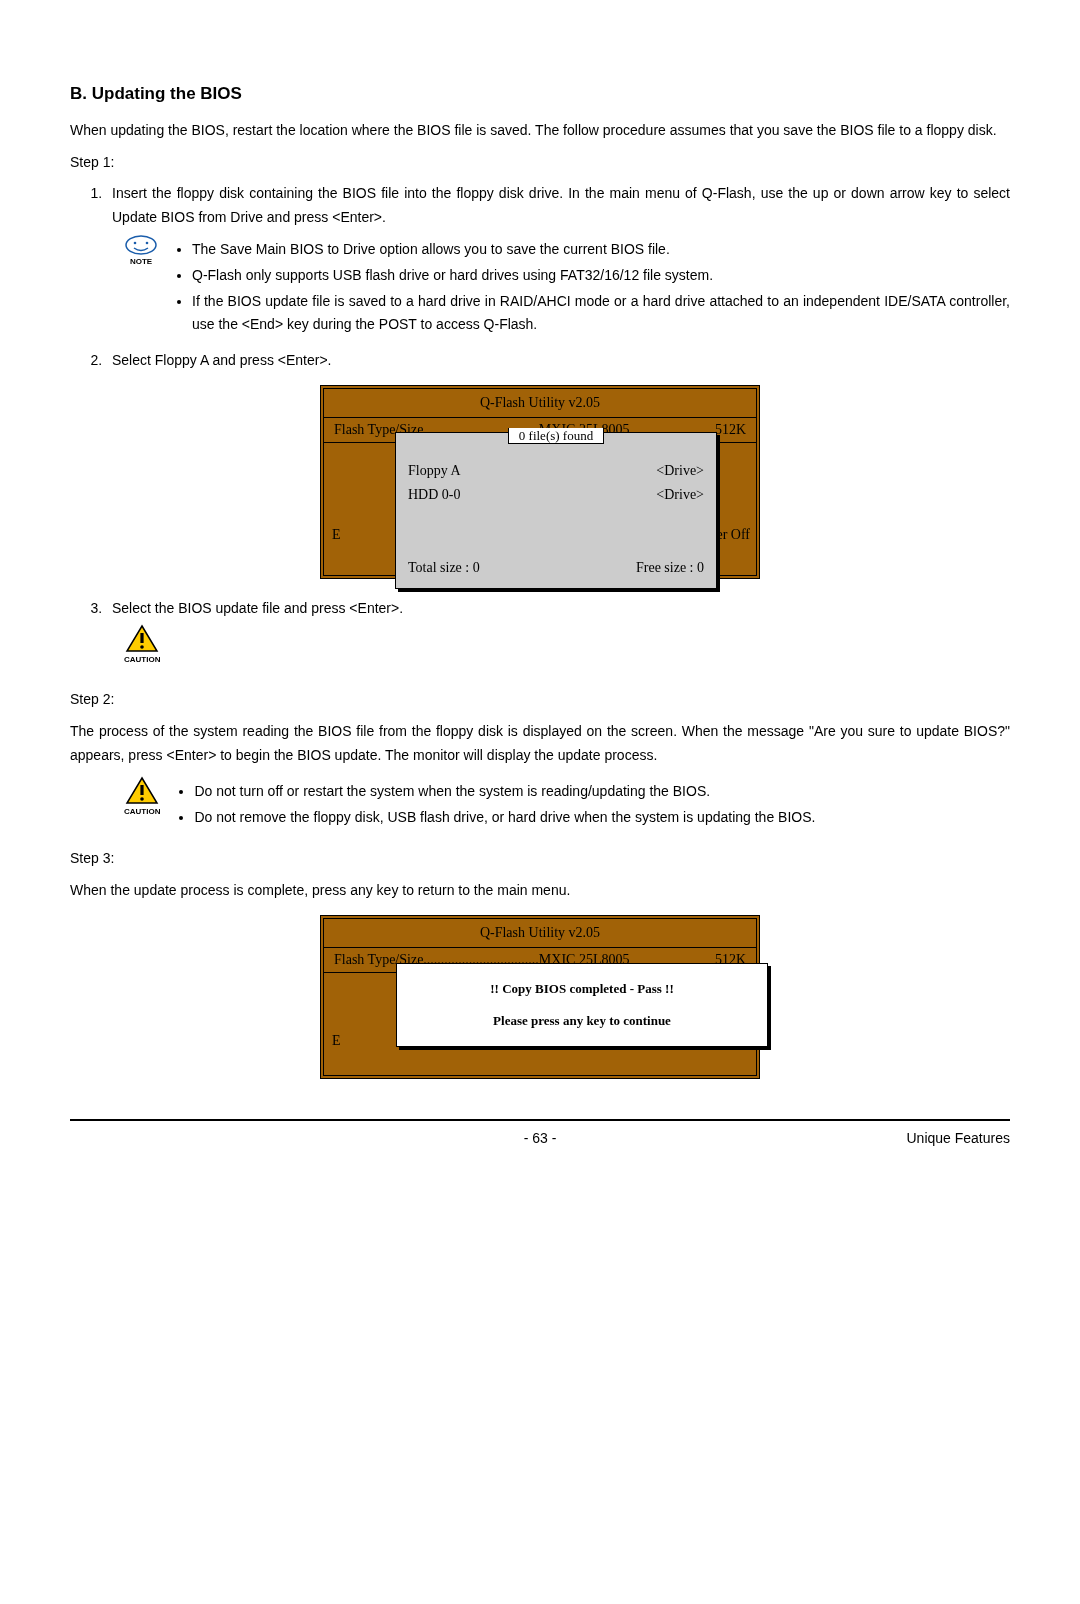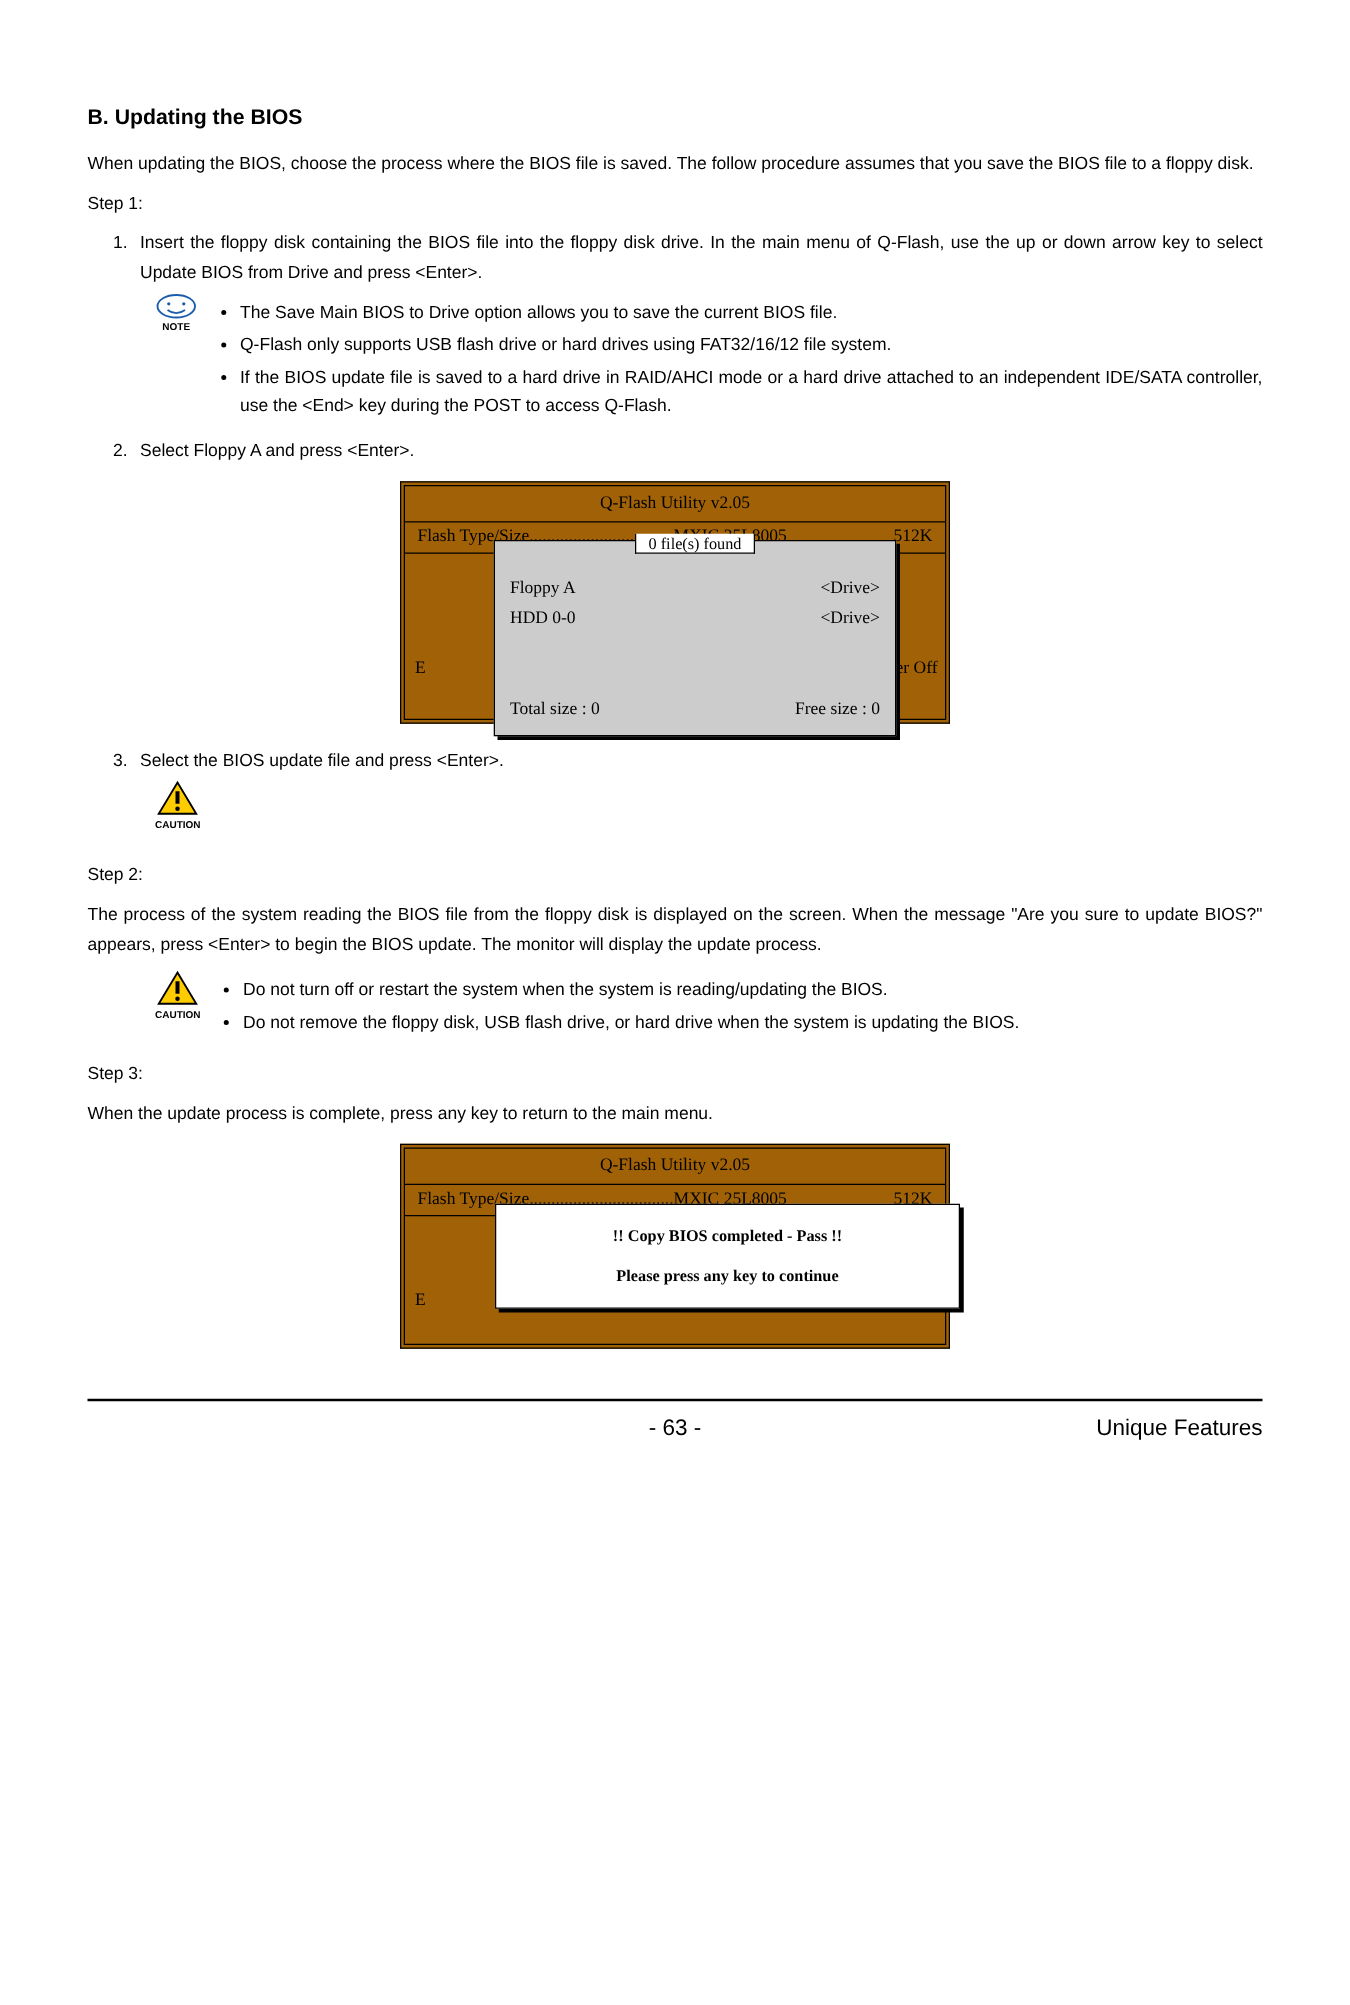--- a/index.html
+++ b/index.html
@@ -75,27 +75,27 @@
     text-align: center;
     padding: 14px 25px;
   }
   .qflash-box2-wrap {
     margin: 12px auto 0 auto;
     width: 440px;
     position: relative;
     font-family: "Times New Roman", Times, serif;
     font-size: 14px;
   }
-  .footer-line { border-top: 2px solid #000; margin-top: 40px; padding-top: 6px; display: flex; justify-content: space-between; font-size: 18px; }
+  .footer-line { border-top: 2px solid #000; margin-top: 40px; padding-top: 6px; display: flex; justify-content: space-between; font-size: 14px; }
 </style>
 </head>
 <body>
 
 <h2>B. Updating the BIOS</h2>
-<p>When updating the BIOS, choose the process where the BIOS file is saved. The follow procedure assumes that you save the BIOS file to a floppy disk.</p>
+<p>When updating the BIOS, restart the location where the BIOS file is saved. The follow procedure assumes that you save the BIOS file to a floppy disk.</p>
 
 <p>Step 1:</p>
 <ol>
   <li>
     <span>Insert the floppy disk containing the BIOS file into the floppy disk drive. In the main menu of Q-Flash, use the up or down arrow key to select </span><span style="font-weight:normal">Update BIOS from Drive</span><span> and press &lt;Enter&gt;.</span>
   </li>
 </ol>
 
 <div class="note-row">
   <div class="icon-box">

